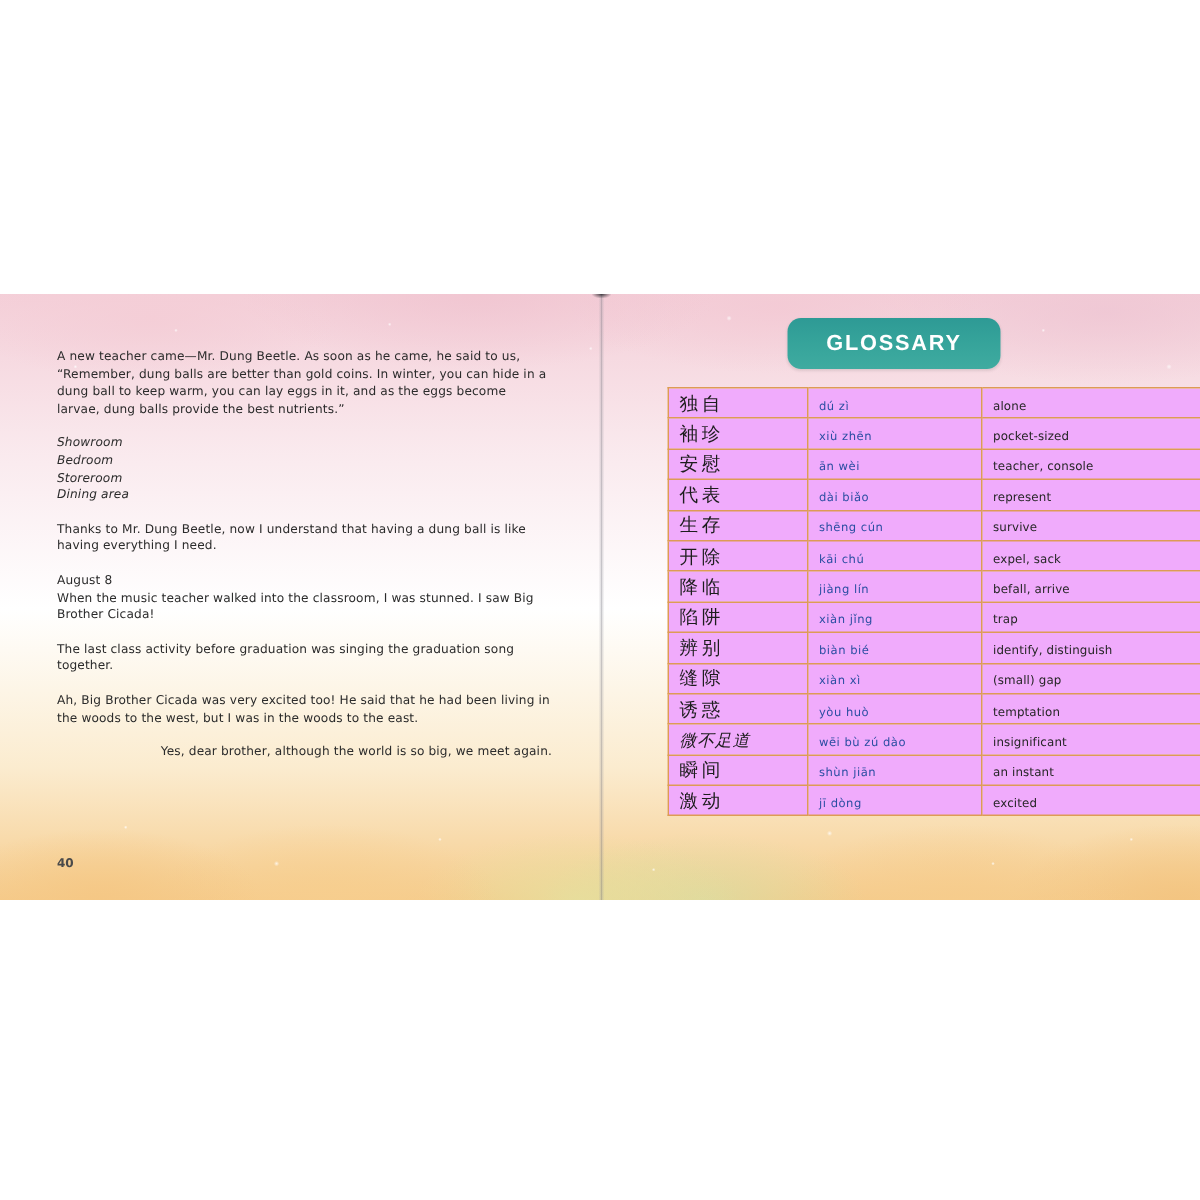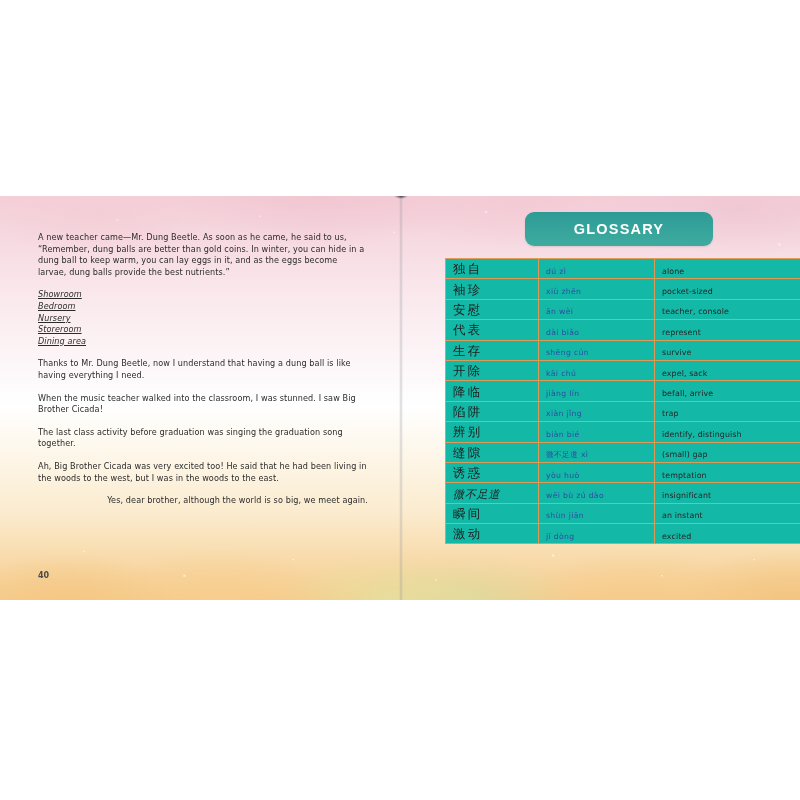--- a/index.html
+++ b/index.html
@@ -87,38 +87,38 @@
   #story{
     position:absolute;left:38px;top:36px;width:330px;
     font-family:"DejaVu Sans", sans-serif;
     font-size:8.1px;
     line-height:11.6px;
     color:#2b2b2b;
     letter-spacing:.1px;
   }
   #story p{margin:0 0 11px 0;}
   #story p:last-child{margin-bottom:0;text-align:right;}
-  .rooms{font-style:italic;text-decoration:underline;}
+  .rooms{font-style:italic;}
   .rooms div{line-height:11.6px;}
 
   .folio{
     position:absolute;
     font-family:"DejaVu Sans", sans-serif;
     font-size:8px;
     color:#4a4a4a;
     font-weight:bold;
   }
   #folio-left{left:38px;top:375px;}
 
   
   #right-page{position:absolute;left:399px;top:0;width:401px;height:404px;}
 
   #glossary-banner{
     position:absolute;left:126px;top:16px;
-    width:188px;height:34px;
+    width:142px;height:34px;
     border-radius:9px;
     background:linear-gradient(to bottom, #2e9a95 0%, #35a39a 45%, #3faba0 100%);
     box-shadow:0 1px 2px rgba(0,0,0,.10);
     display:flex;align-items:center;justify-content:center;
   }
   #glossary-banner span{
     color:#ffffff;
     font-family:"Liberation Sans", sans-serif;
     font-size:14.5px;
     font-weight:bold;
@@ -131,21 +131,21 @@
     border-collapse:collapse;
     background:#ffffff;
     border:1.4px solid #d08a3f;
     table-layout:fixed;
   }
   #glossary-table td{
     border:1px solid #dd9b55;
     padding:0 7px;
     height:19.4px;
     vertical-align:middle;
-    background:#14b8a6;
+    background:#f0abfc;
   }
   .col-hanzi{width:78px;}
   .col-pinyin{width:101px;}
   .col-en{width:134px;}
 
   .hanzi{
     font-family:"DejaVu Sans", sans-serif;
     font-size:12.4px;
     color:#1d1d1d;
     letter-spacing:2.4px;
@@ -181,27 +181,27 @@
 
   <div id="left-page">
 
     <div id="story">
 
       <p>A new teacher came—Mr. Dung Beetle. As soon as he came, he said to us, “Remember, dung balls are better than gold coins. In winter, you can hide in a dung ball to keep warm, you can lay eggs in it, and as the eggs become larvae, dung balls provide the best nutrients.”</p>
 
       <div class="rooms">
         <div>Showroom</div>
         <div>Bedroom</div>
-        <div>Nursery</div>
         <div>Storeroom</div>
         <div>Dining area</div>
       </div>
 
       <p style="margin-top:11px;">Thanks to Mr. Dung Beetle, now I understand that having a dung ball is like having everything I need.</p>
 
+      <p style="margin-bottom:0;">August 8</p>
       <p>When the music teacher walked into the classroom, I was stunned. I saw Big Brother Cicada!</p>
 
       <p>The last class activity before graduation was singing the graduation song together.</p>
 
       <p>Ah, Big Brother Cicada was very excited too! He said that he had been living in the woods to the west, but I was in the woods to the east.</p>
 
       <p>Yes, dear brother, although the world is so big, we meet again.</p>
     </div>
 
     <div class="folio" id="folio-left">40</div>
@@ -255,21 +255,21 @@
             <td class="col-pinyin"><span class="pinyin">xiàn jǐng</span></td>
             <td class="col-en"><span class="english">trap</span></td>
           </tr>
           <tr>
             <td class="col-hanzi"><span class="hanzi">辨别</span></td>
             <td class="col-pinyin"><span class="pinyin">biàn bié</span></td>
             <td class="col-en"><span class="english">identify, distinguish</span></td>
           </tr>
           <tr>
             <td class="col-hanzi"><span class="hanzi">缝隙</span></td>
-            <td class="col-pinyin"><span class="pinyin">微不足道 xì</span></td>
+            <td class="col-pinyin"><span class="pinyin">xiàn xì</span></td>
             <td class="col-en"><span class="english">(small) gap</span></td>
           </tr>
           <tr>
             <td class="col-hanzi"><span class="hanzi">诱惑</span></td>
             <td class="col-pinyin"><span class="pinyin">yòu huò</span></td>
             <td class="col-en"><span class="english">temptation</span></td>
           </tr>
           <tr>
             <td class="col-hanzi"><span class="hanzi long">微不足道</span></td>
             <td class="col-pinyin"><span class="pinyin">wēi bù zú dào</span></td>

